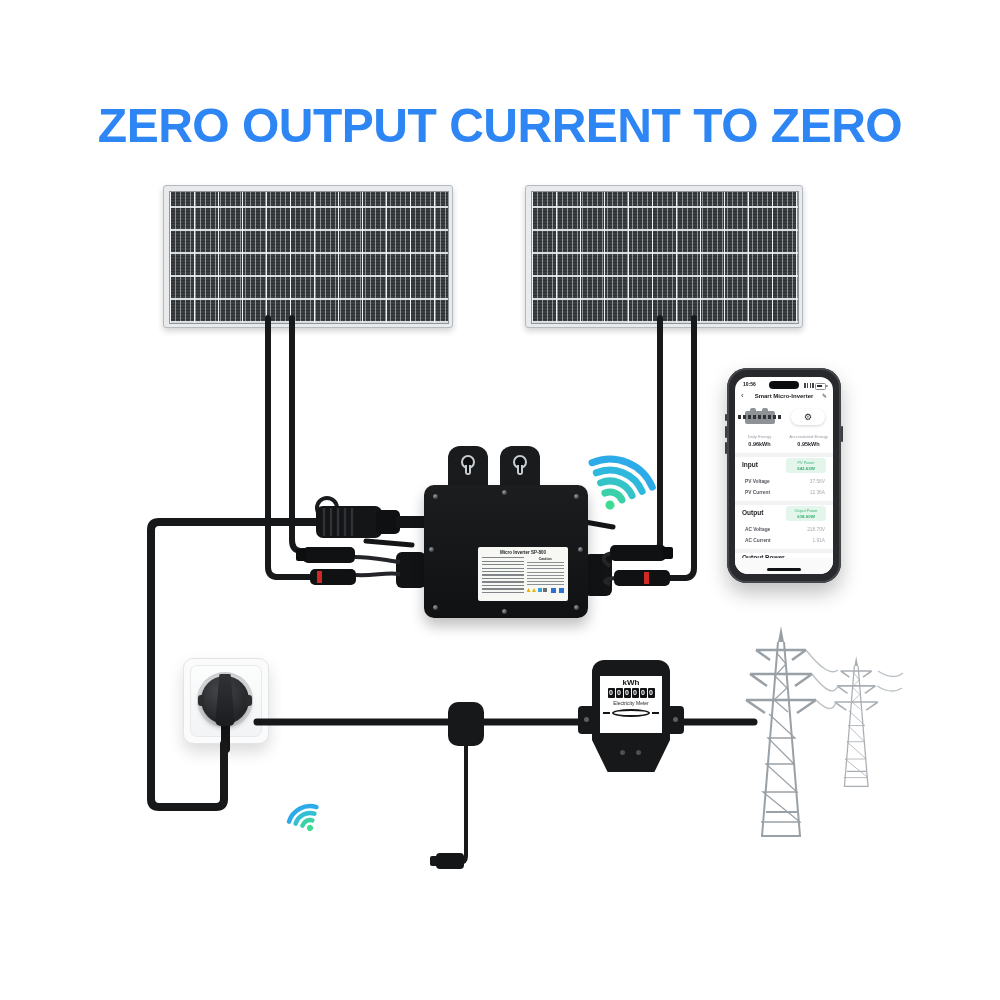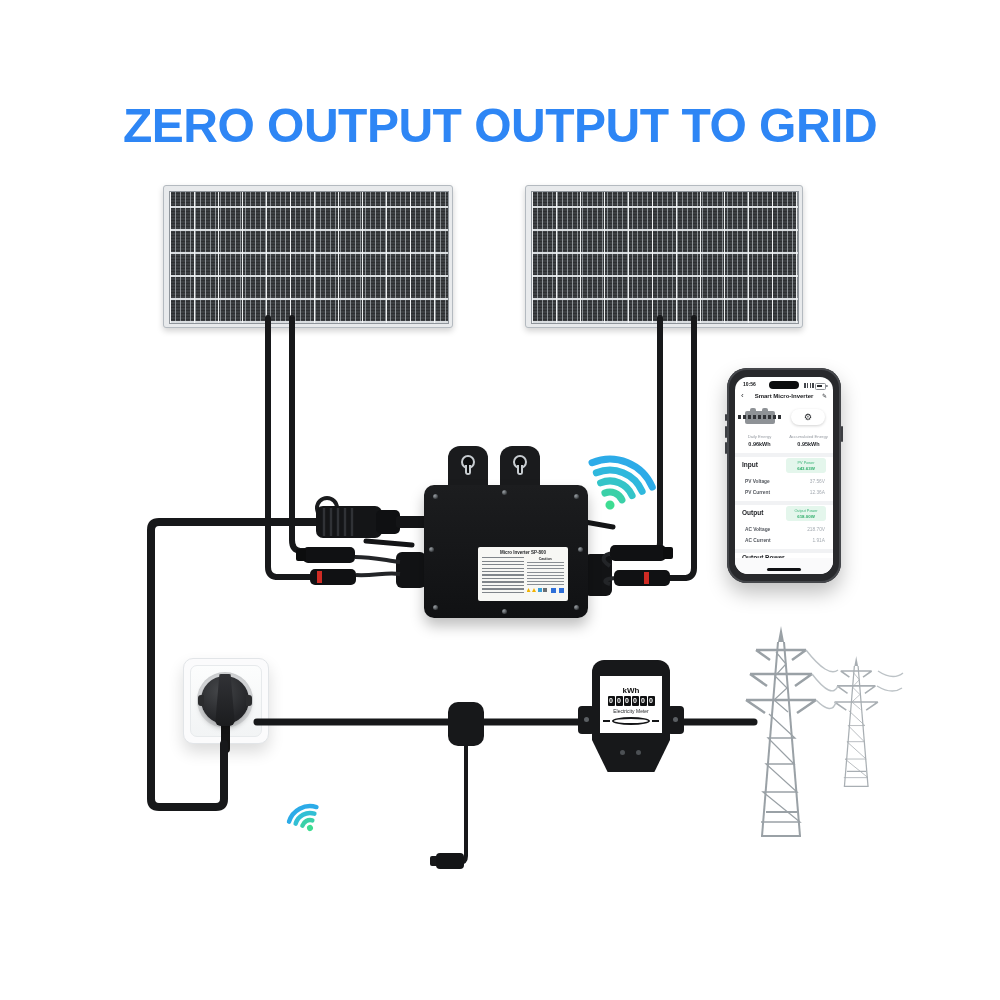--- a/index.html
+++ b/index.html
@@ -73,21 +73,21 @@
 
   
   .meter{position:absolute;left:578px;top:658px;width:106px;height:122px;z-index:10;}
   .meter .ear{position:absolute;top:48px;width:17px;height:28px;background:#17181a;border-radius:4px;}
   .meter .ear.l{left:0;} .meter .ear.r{right:0;}
   .meter .ear .dot{position:absolute;left:6px;top:11px;width:5px;height:5px;border-radius:50%;background:#5b5f63;}
   .meter .top{position:absolute;left:14px;top:2px;width:78px;height:32px;background:#17181a;border-radius:12px 12px 0 0;}
   .meter .mid{position:absolute;left:14px;top:20px;width:78px;height:62px;background:#17181a;}
   .meter .face{position:absolute;left:19px;top:15px;width:68px;height:63px;background:#fff;
     border:3px solid #17181a;border-radius:3px;box-sizing:border-box;text-align:center;}
-  .meter .kwh{font-size:8px;font-weight:bold;color:#111;margin-top:10px;line-height:9px;}
+  .meter .kwh{font-size:8px;font-weight:bold;color:#111;margin-top:2px;line-height:9px;}
   .meter .digits{display:flex;justify-content:center;gap:1px;margin-top:1px;}
   .digit{display:inline-block;width:7px;height:10px;background:#101112;color:#fff;font-size:7px;
     font-weight:bold;line-height:10px;border-radius:1px;}
   .meter .mlabel{font-size:5px;color:#26282b;margin-top:2px;line-height:6px;}
   .meter .disc{position:relative;margin:3px auto 0;width:38px;height:8px;border:2px solid #131416;
     border-radius:50%;box-sizing:border-box;}
   .meter .disc::before,.meter .disc::after{content:"";position:absolute;top:1px;width:7px;height:2px;background:#131416;}
   .meter .disc::before{left:-11px;} .meter .disc::after{right:-11px;}
   .meter .bottom{position:absolute;left:14px;top:82px;width:78px;height:32px;background:#17181a;
     clip-path:polygon(0 0,100% 0,80% 100%,20% 100%);}
@@ -259,21 +259,21 @@
     </g>
 
     <g transform="translate(310,828) rotate(-28)" stroke-linecap="round" fill="none">
       <path d="M-5.6,-5.6 A8,8 0 0 1 5.6,-5.6" stroke="#3bd0a8" stroke-width="4.5"></path>
       <path d="M-10.6,-10.6 A15,15 0 0 1 10.6,-10.6" stroke="#32bfd4" stroke-width="4.5"></path>
       <path d="M-15.5,-15.5 A22,22 0 0 1 15.5,-15.5" stroke="#2cabe8" stroke-width="4.5"></path>
       <circle cx="0" cy="0" r="3" fill="#3edc92"></circle>
     </g>
   </svg>
 
-  <div class="title">ZERO OUTPUT OUTPUT TO GRID</div>
+  <div class="title">ZERO OUTPUT CURRENT TO ZERO</div>
 
   <div class="panel panel-left">
       <div class="cells"></div>
     </div>
   <div class="panel panel-right">
       <div class="cells"></div>
     </div>
 
   <div class="inverter">
     <div class="inv-tab t1">

